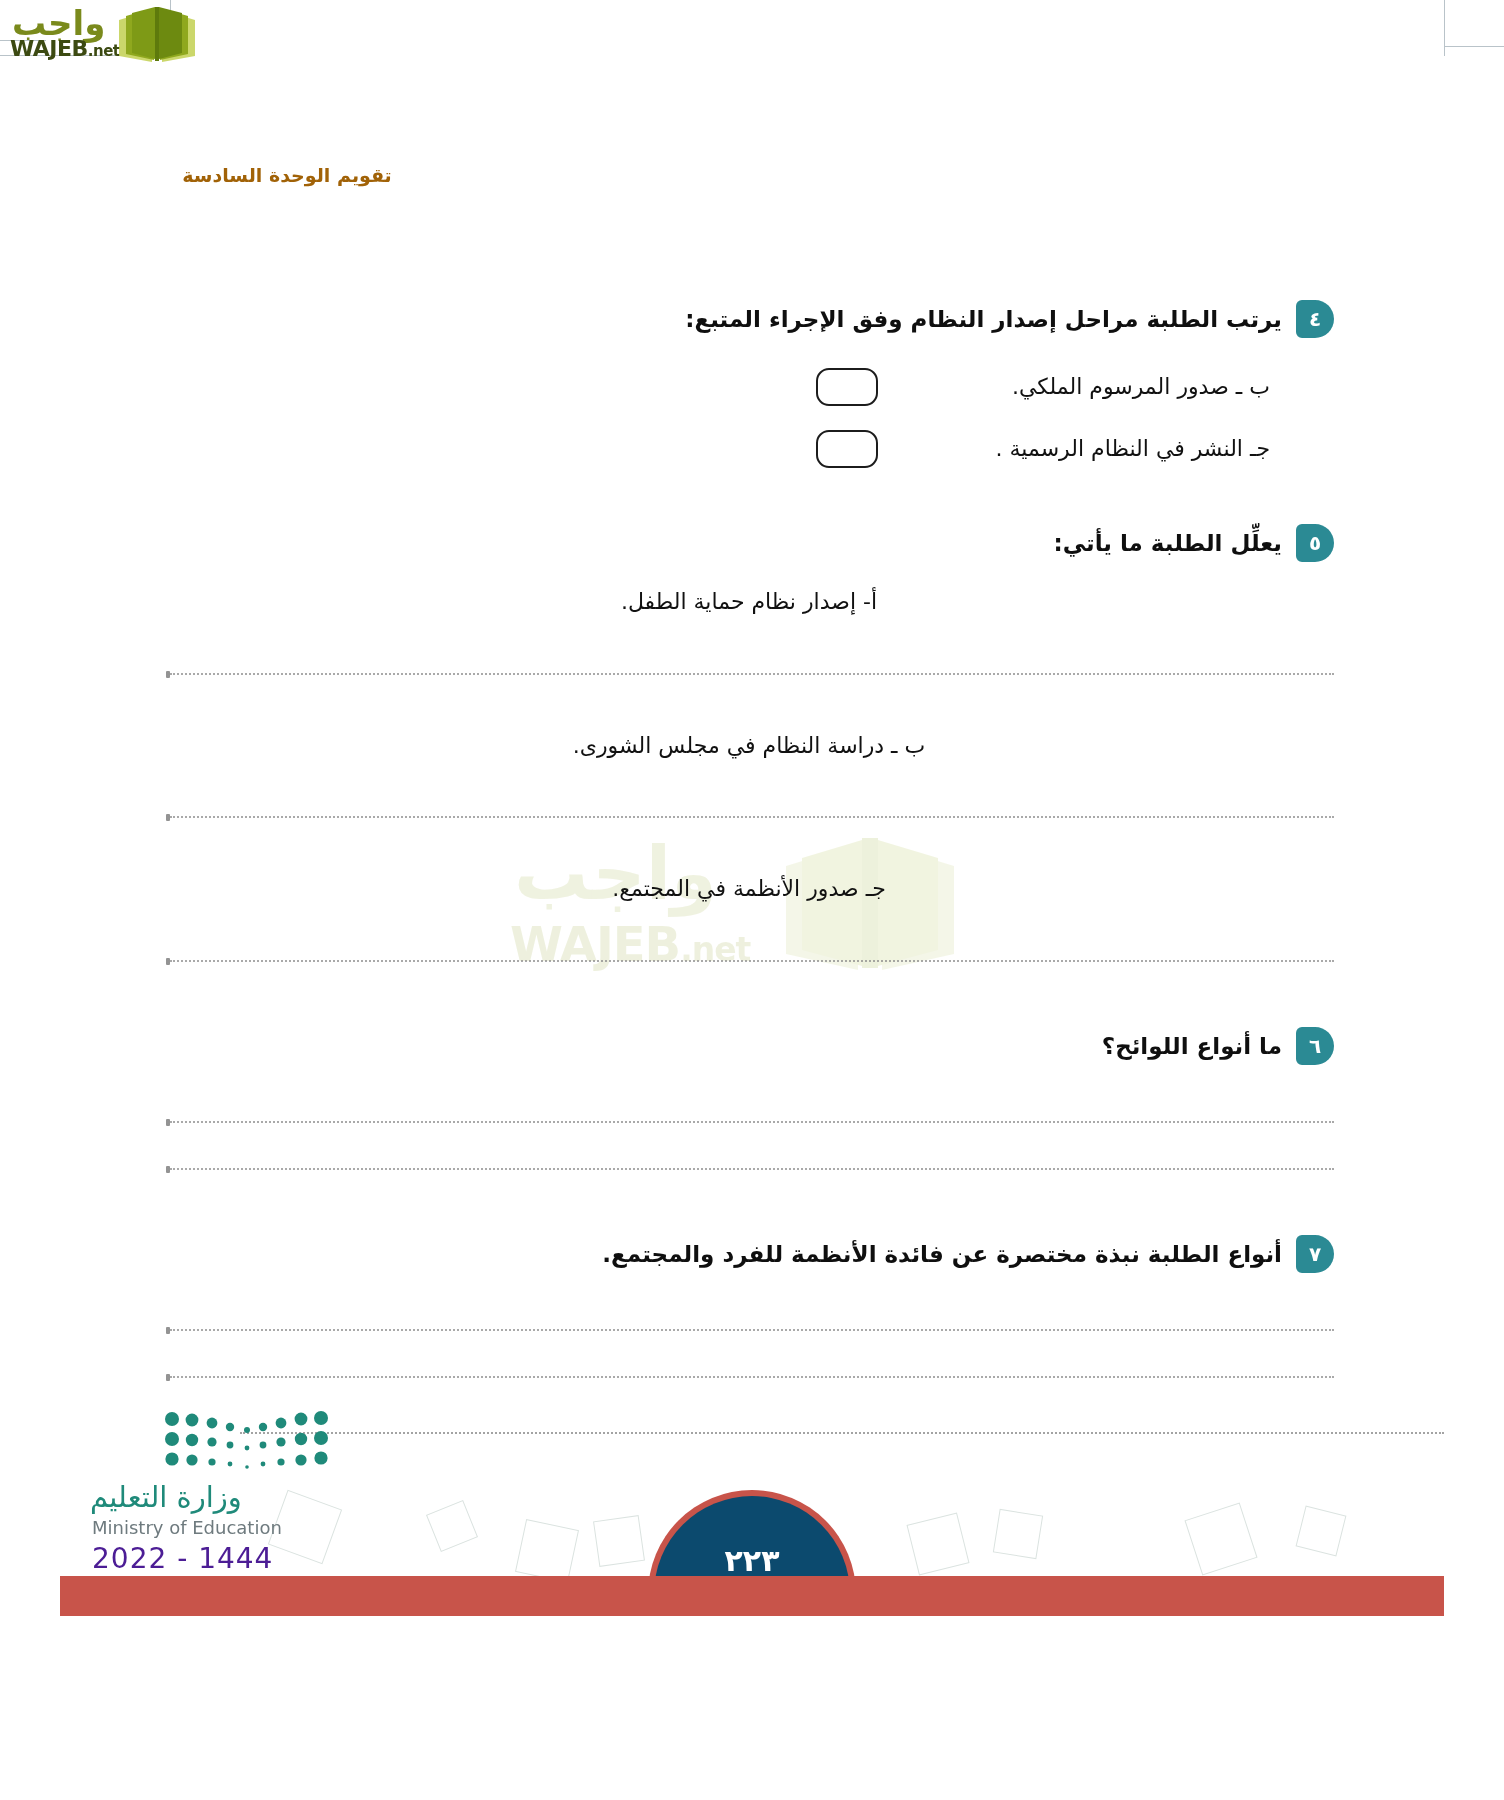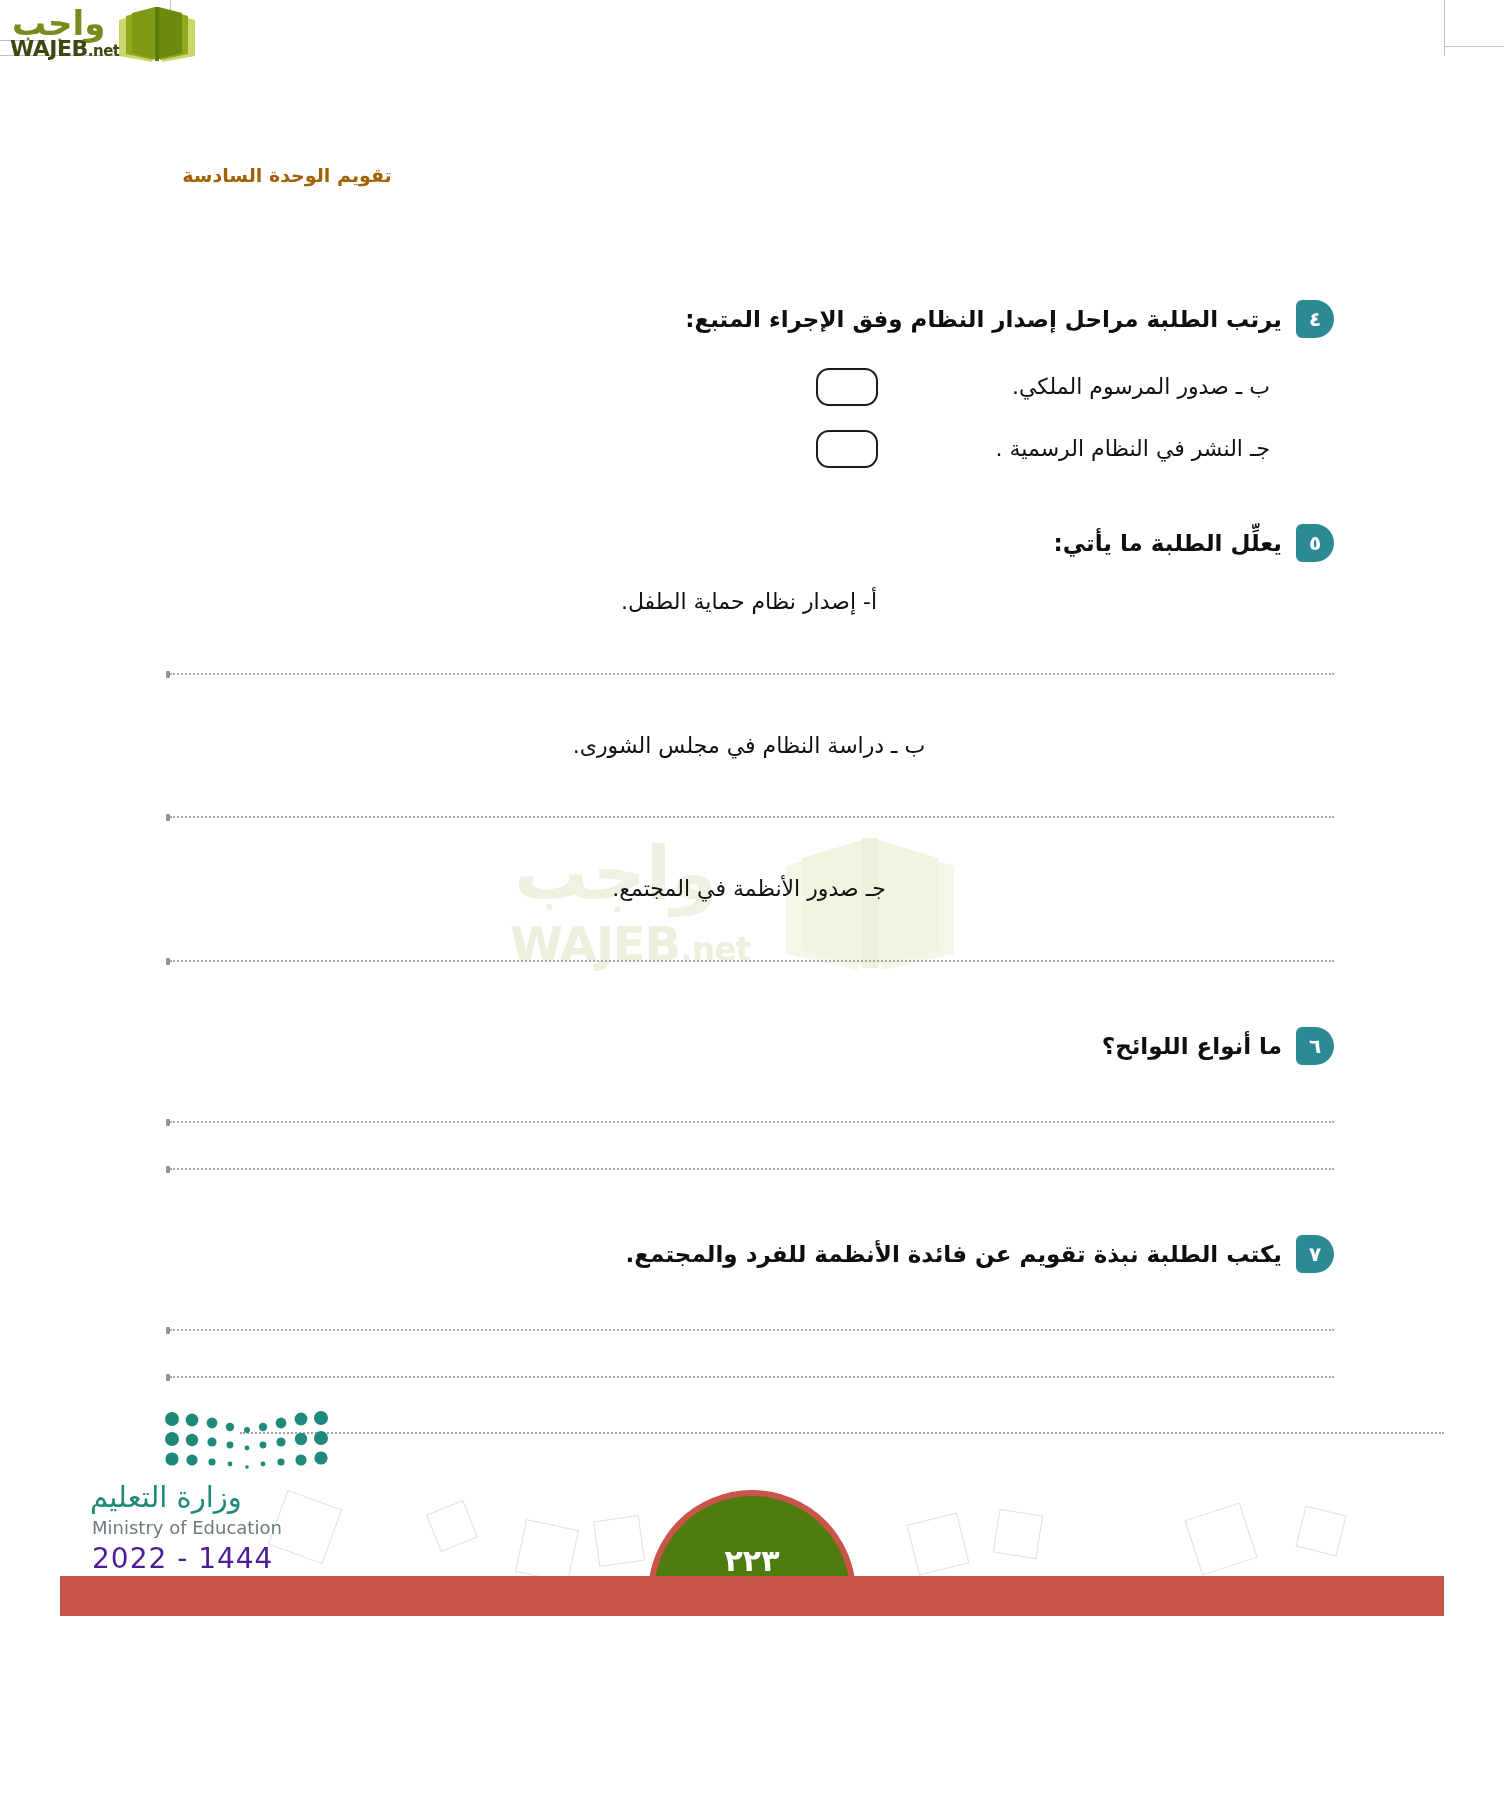--- a/index.html
+++ b/index.html
@@ -323,21 +323,21 @@
     height: 104px;
     background: #c8544a;
     border-radius: 104px 104px 0 0;
   }
   .page-num-inner {
     position: absolute;
     left: 6px;
     top: 6px;
     width: 196px;
     height: 98px;
-    background: #4d7c0f;
+    background: #0c4a6e;
     border-radius: 98px 98px 0 0;
     display: flex;
     align-items: flex-end;
     justify-content: center;
     padding-bottom: 18px;
     box-sizing: border-box;
   }
   .page-num {
     color: #ffffff;
     font-size: 30px;
@@ -441,21 +441,21 @@
 
     <div class="spacer-56"></div>
     <div class="answer-line"></div>
     <div class="spacer-44"></div>
     <div class="answer-line"></div>
 
     <div class="spacer-64"></div>
 
     <div class="q-row">
       <div class="q-badge">٧</div>
-      <div class="q-title">يكتب الطلبة نبذة تقويم عن فائدة الأنظمة للفرد والمجتمع.</div>
+      <div class="q-title">أنواع الطلبة نبذة مختصرة عن فائدة الأنظمة للفرد والمجتمع.</div>
     </div>
 
     <div class="spacer-56"></div>
     <div class="answer-line"></div>
     <div class="spacer-44"></div>
     <div class="answer-line"></div>
 
   </div>
 
   <div class="footer">

